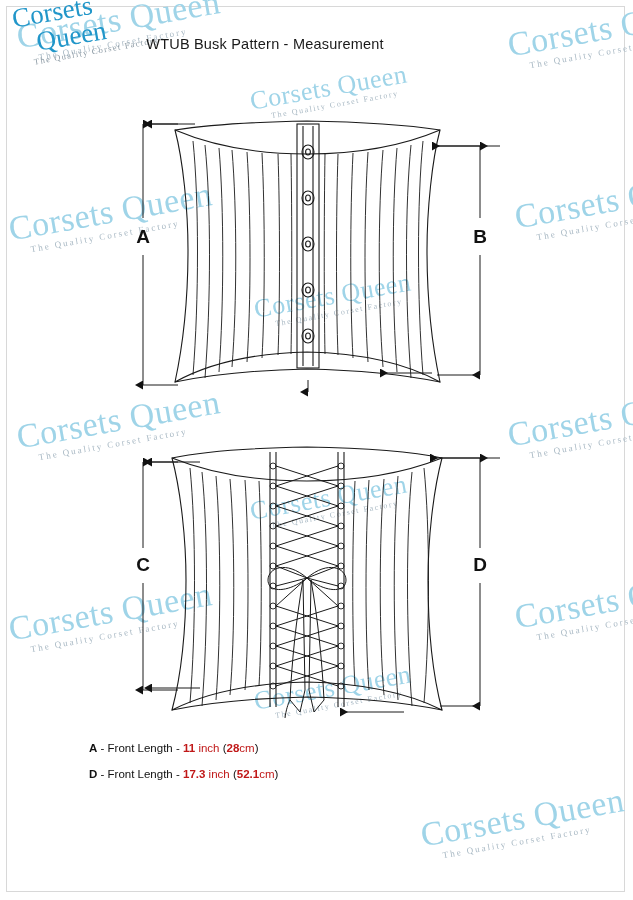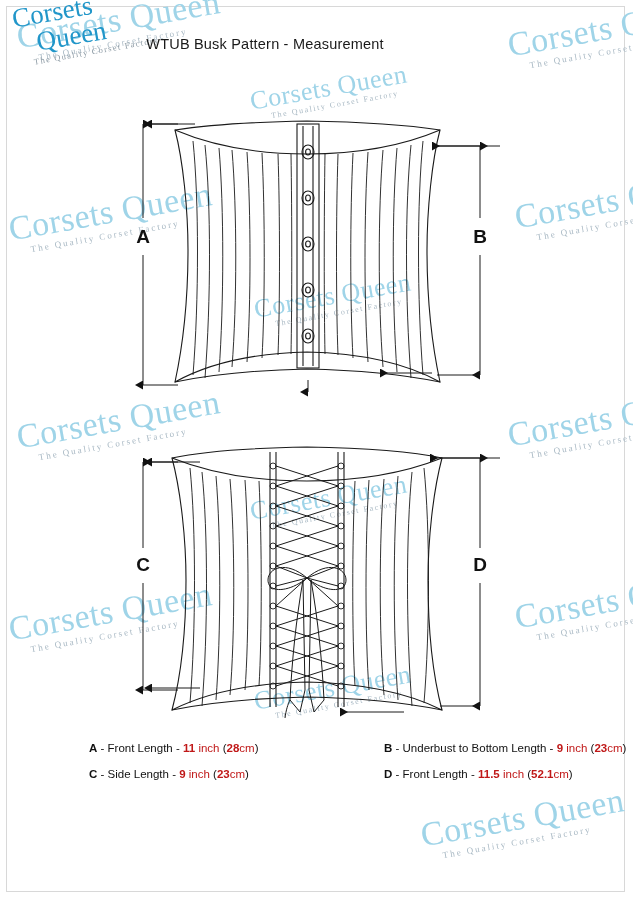--- a/index.html
+++ b/index.html
@@ -399,45 +399,27 @@
     <div class="legend-row">
       <div class="legend-item first">
         <span class="ltr">A</span>
         <span> - </span>
         <span>Front Length</span>
         <span> - </span>
         <span class="val">11</span>
         <span class="unit">inch</span>
         <span> (</span><span class="val">28</span><span class="unit">cm</span><span>)</span>
       </div>
-      <div class="legend-item">
-        <span class="ltr">B</span>
-        <span> - </span>
-        <span>Underbust to Bottom Length</span>
-        <span> - </span>
-        <span class="val">9</span>
-        <span class="unit">inch</span>
-        <span> (</span><span class="val">23</span><span class="unit">cm</span><span>)</span>
-      </div>
     </div>
     <div class="legend-row">
-      <div class="legend-item first">
-        <span class="ltr">C</span>
-        <span> - </span>
-        <span>Side Length</span>
-        <span> - </span>
-        <span class="val">9</span>
-        <span class="unit">inch</span>
-        <span> (</span><span class="val">23</span><span class="unit">cm</span><span>)</span>
-      </div>
       <div class="legend-item">
         <span class="ltr">D</span>
         <span> - </span>
         <span>Front Length</span>
         <span> - </span>
-        <span class="val">11.5</span>
+        <span class="val">17.3</span>
         <span class="unit">inch</span>
         <span> (</span><span class="val">52.1</span><span class="unit">cm</span><span>)</span>
       </div>
     </div>
   </div>
 
 </div>
 
 </body></html>

